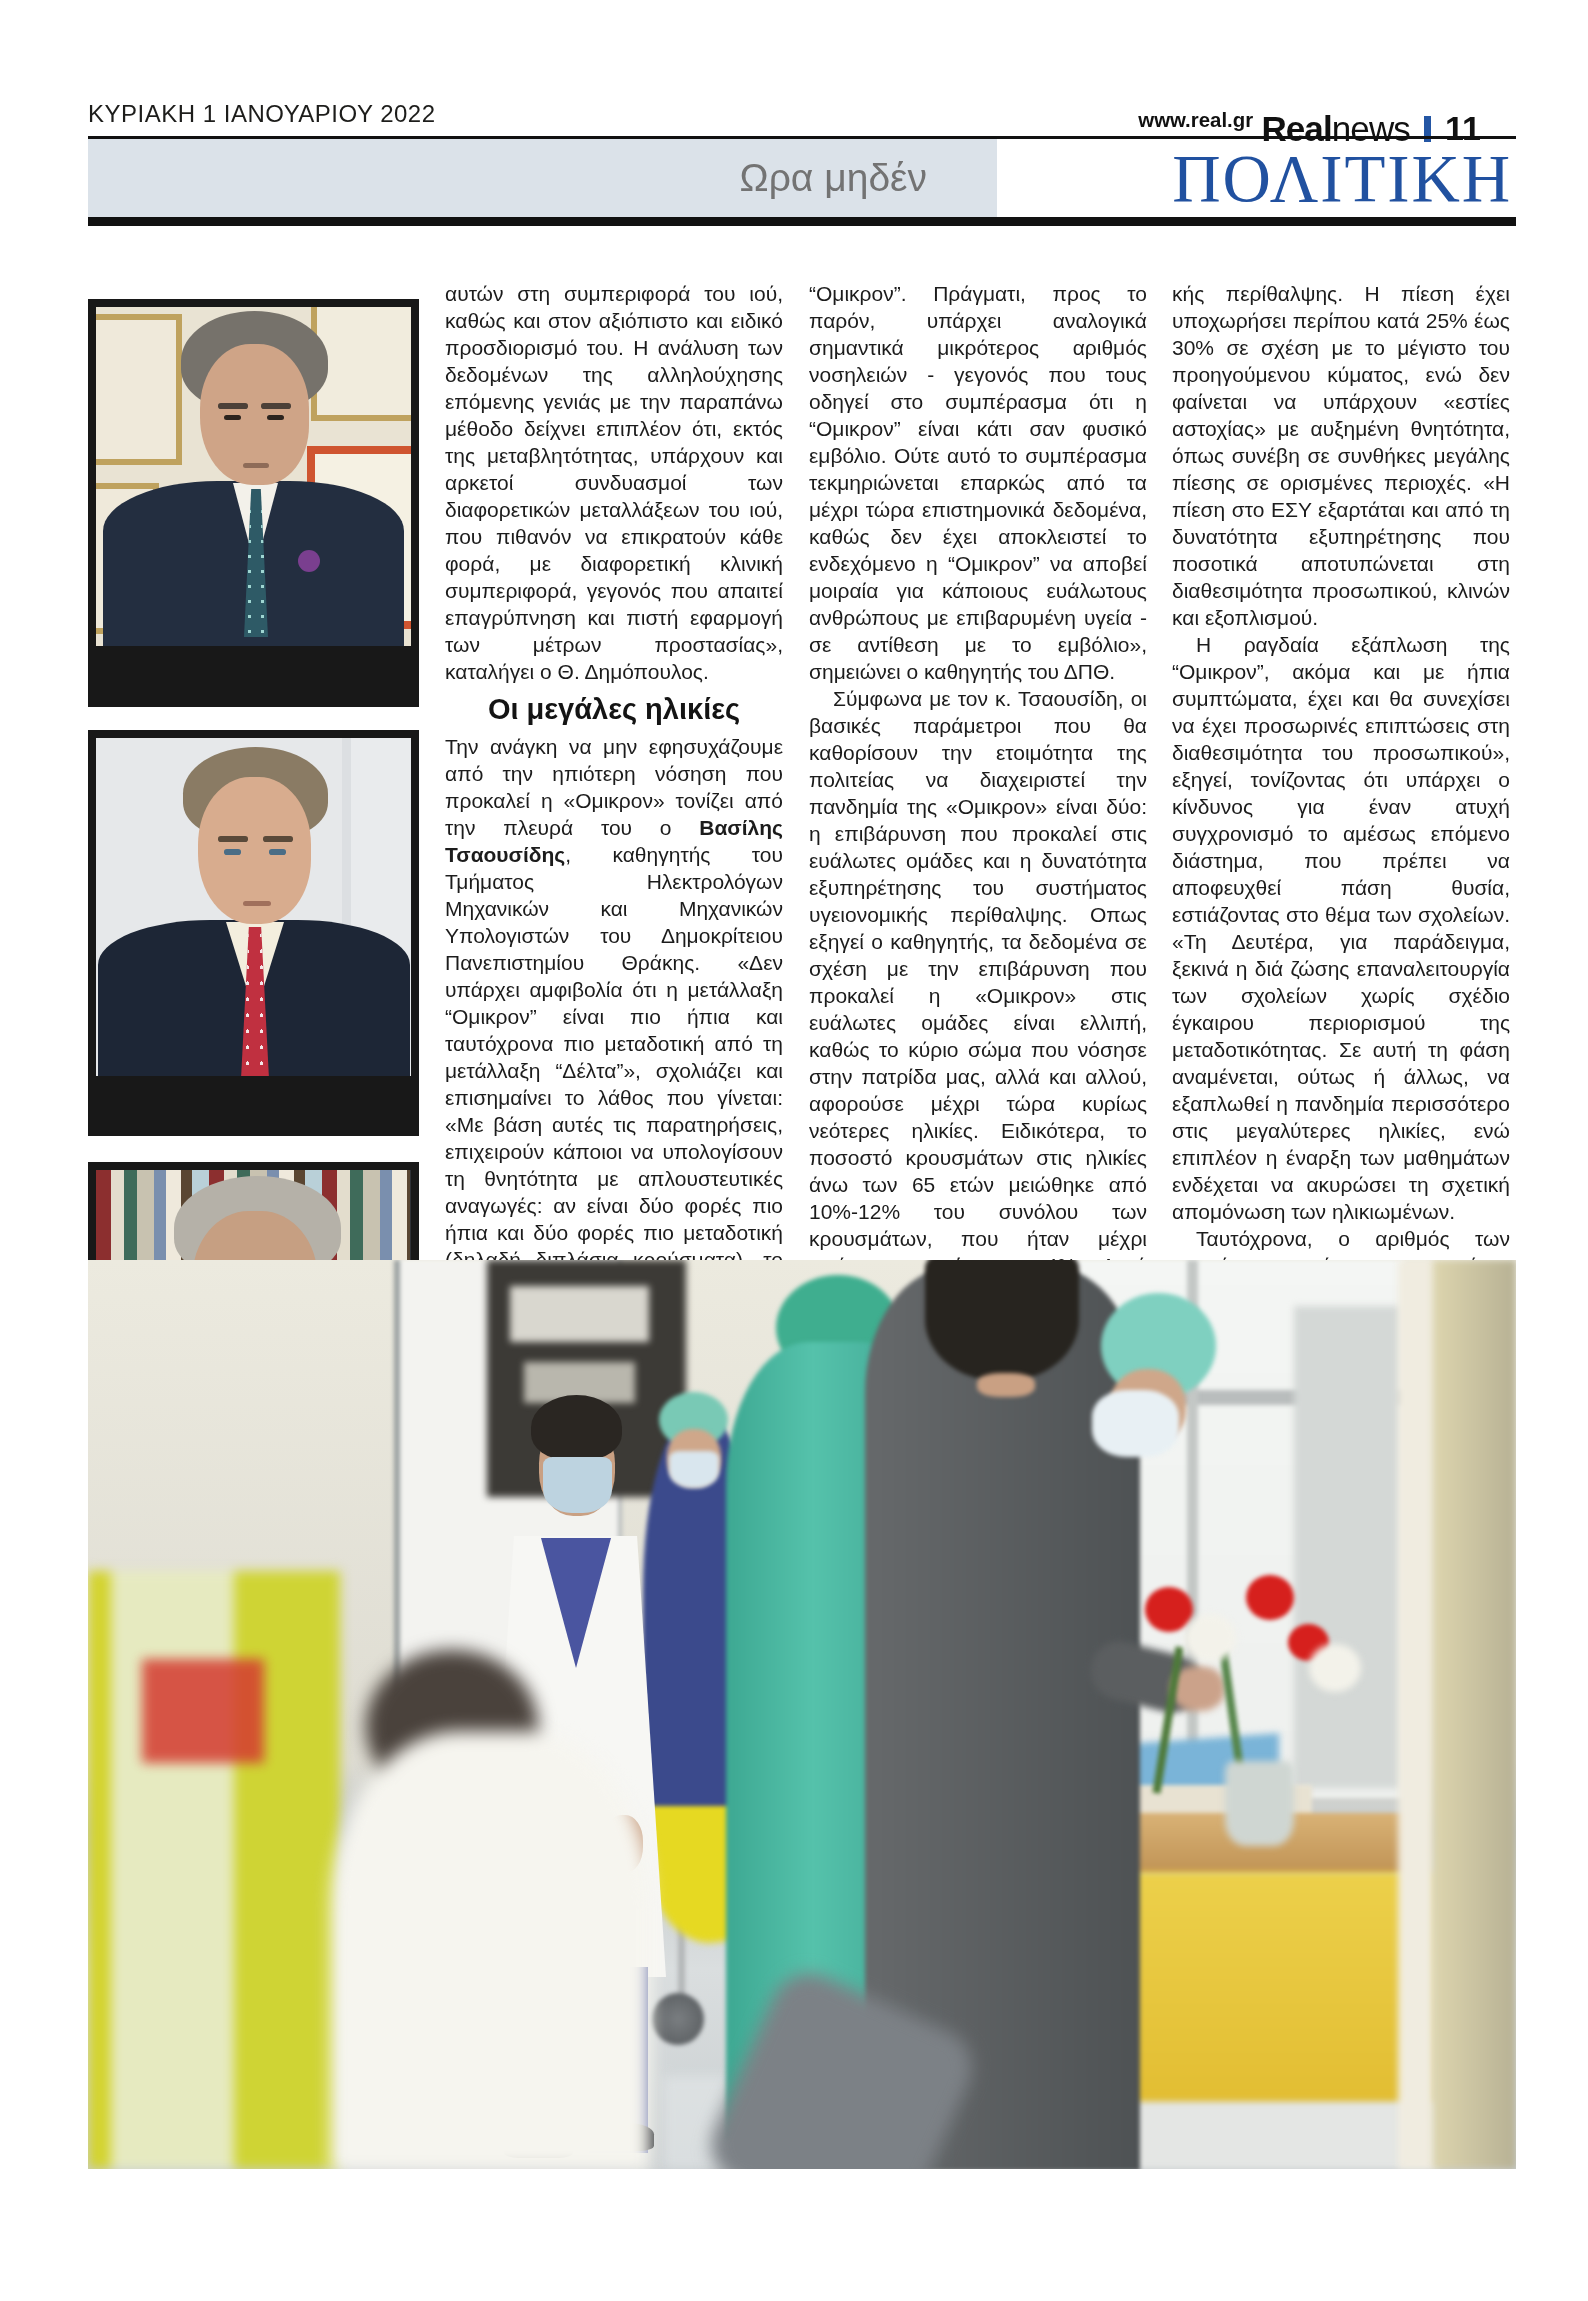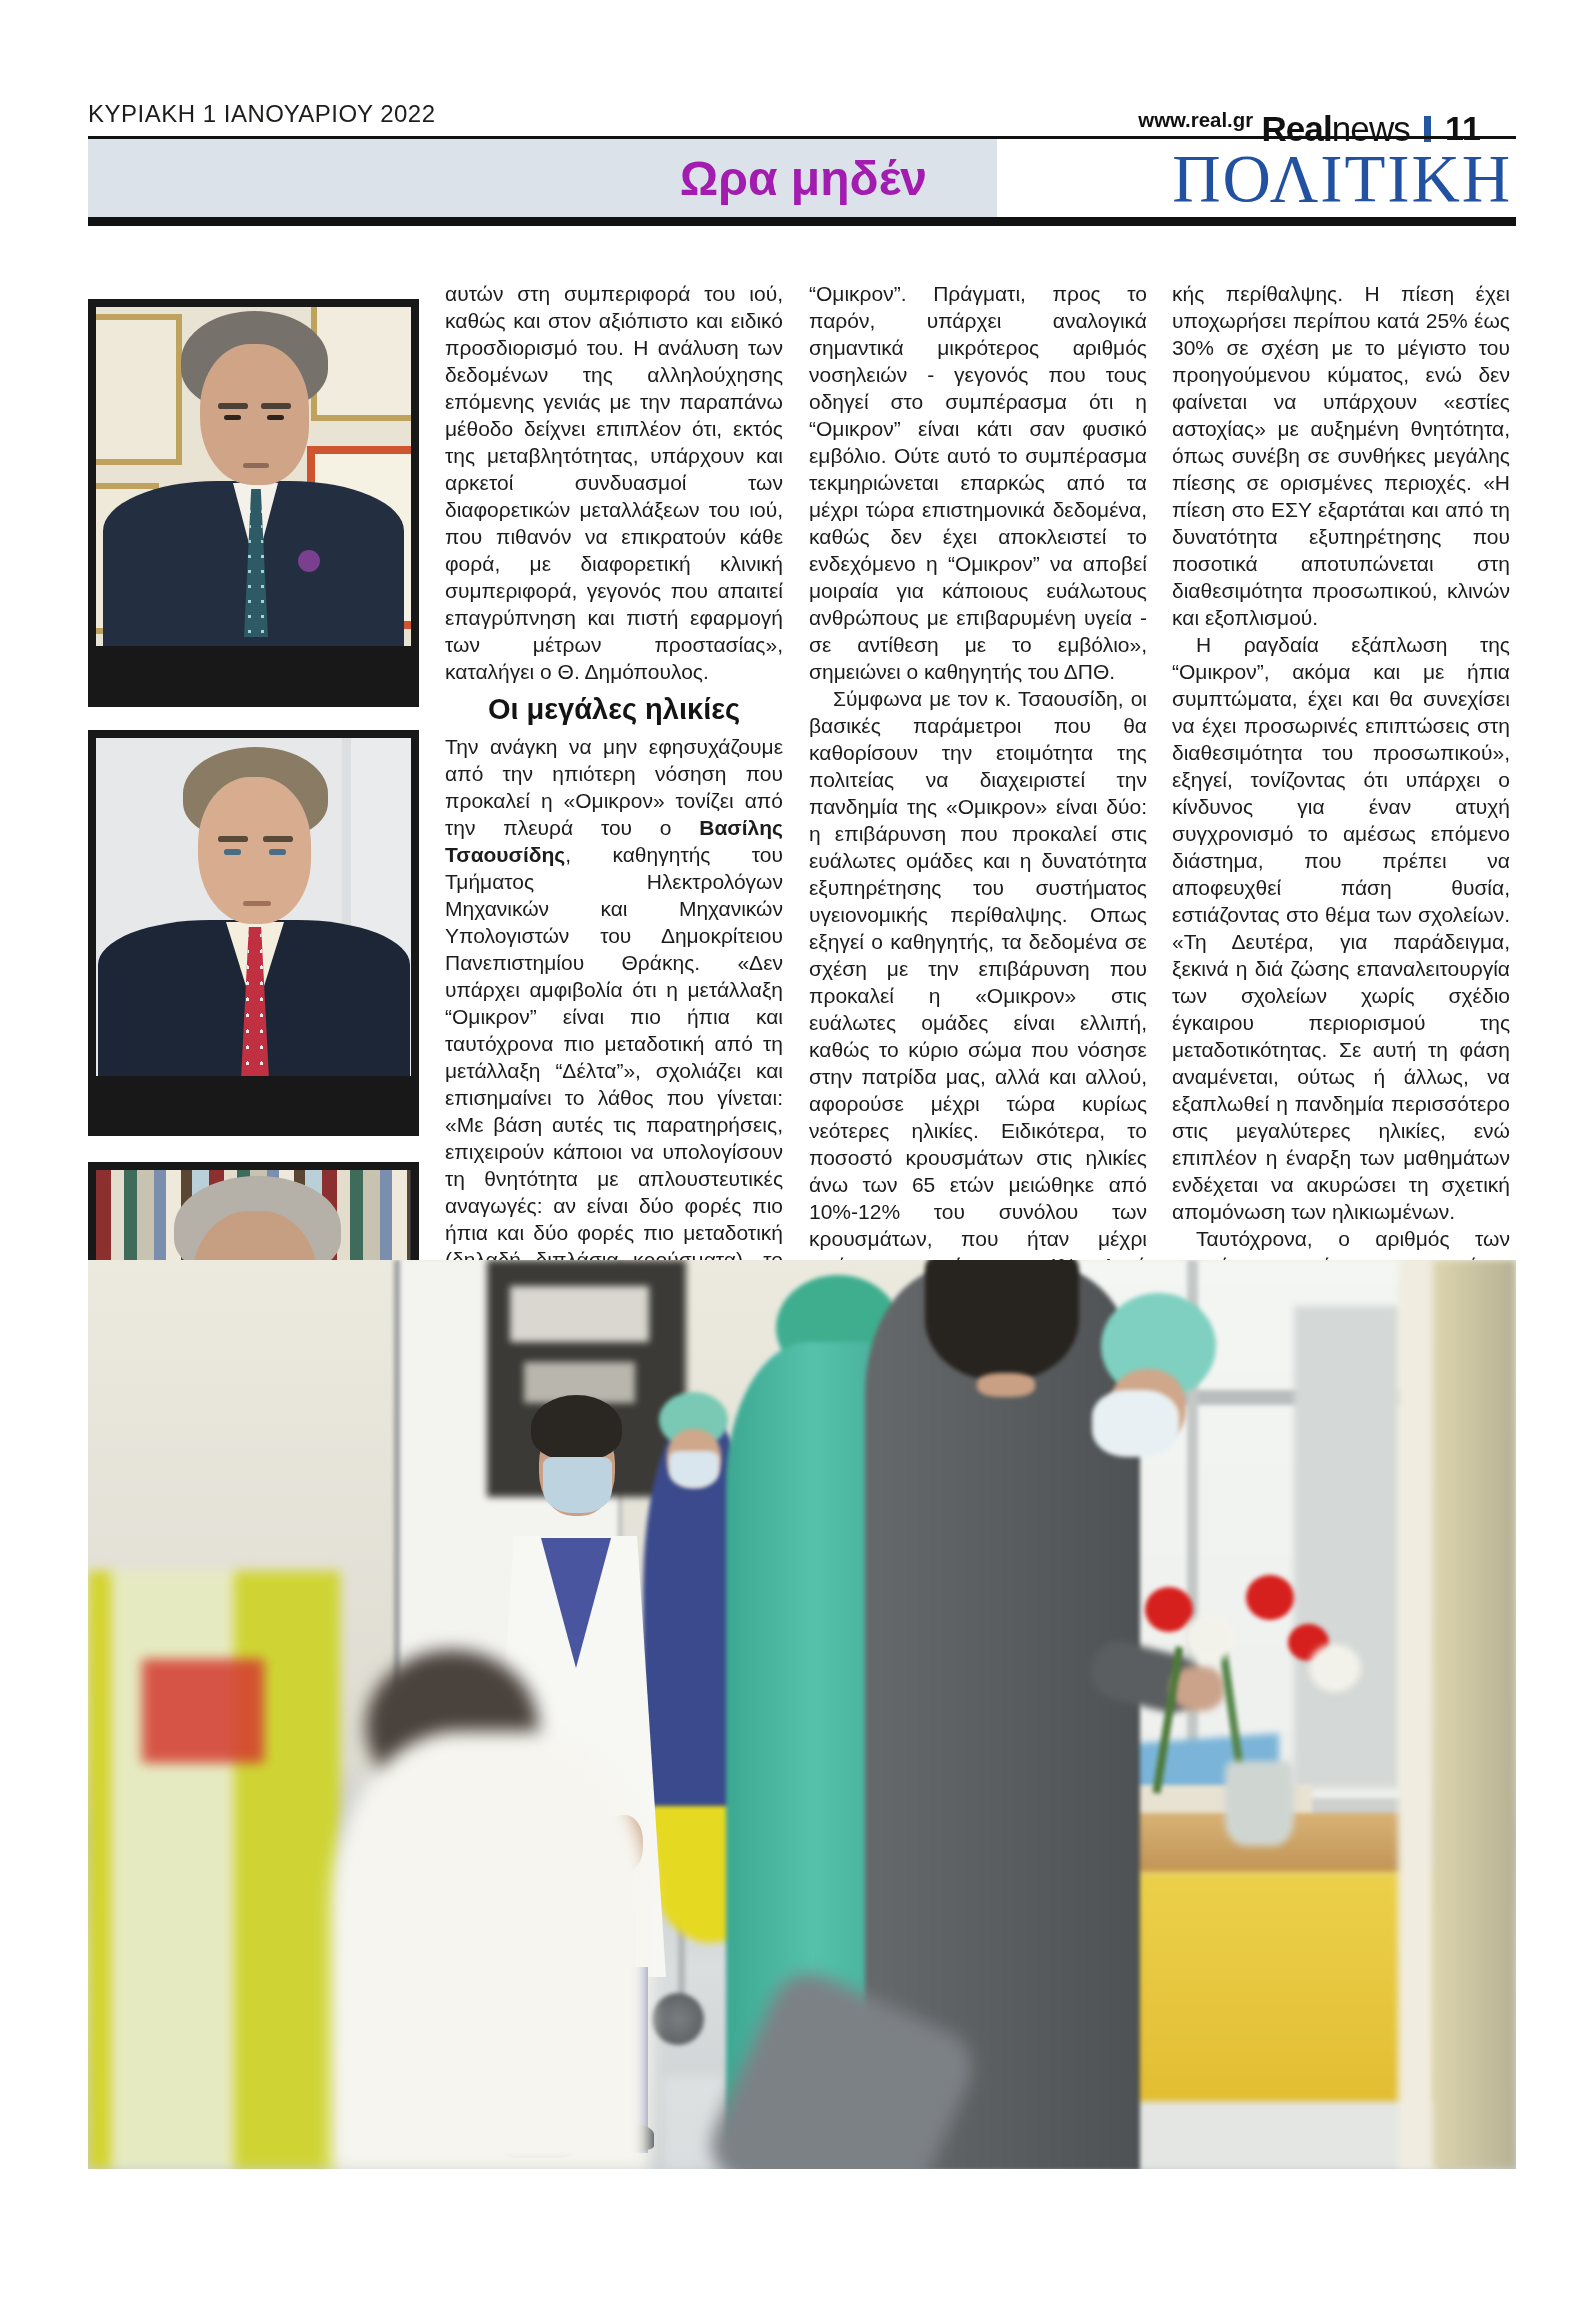--- a/index.html
+++ b/index.html
@@ -2,21 +2,21 @@
 <html style="font-size:15px"><head>
 <meta charset="utf-8">
 <style>
   html,body{margin:0;padding:0;background:#ffffff;}
   body{width:1589px;height:2301px;position:relative;font-family:"Liberation Sans",sans-serif;color:#1c1c1c;}
   .abs{position:absolute;}
   
   #date{left:88px;top:100px;font-size:24px;letter-spacing:0.5px;color:#1d1d1b;}
   #rule-thin{left:88px;top:136px;width:1428px;height:2.8px;background:#111;}
   #kicker-bar{left:88px;top:139px;width:909px;height:78px;background:#dbe2e9;display:flex;align-items:center;justify-content:flex-end;padding-right:70px;box-sizing:border-box;}
-  #kicker-bar span{font-size:48px;font-weight:bold;color:#a21caf;}
+  #kicker-bar span{font-size:39px;font-weight:normal;color:#737373;}
   #rule-thick{left:88px;top:217px;width:1428px;height:9.3px;background:#111;}
   #brand-row{top:93px;right:108px;display:flex;align-items:flex-start;gap:8.3px;margin-top:16px;}
   #brand-url{font-size:20.4px;font-weight:bold;color:#111;}
   #brand-name{font-size:35px;letter-spacing:-0.9px;color:#111;}
   #brand-name b{font-weight:800;}
   #brand-pipe{width:7.4px;height:26px;background:#2456a4;align-self:center;margin:0 5.6px;}
   #page-number{font-size:34px;font-weight:800;color:#111;}
   #section-title{top:141px;right:77px;font-family:"Liberation Serif",serif;font-size:67px;line-height:74px;color:#2151a0;letter-spacing:1.9px;}
   
   .portrait{left:88px;width:331px;background:#181818;border:8.3px solid #181818;box-sizing:border-box;}

